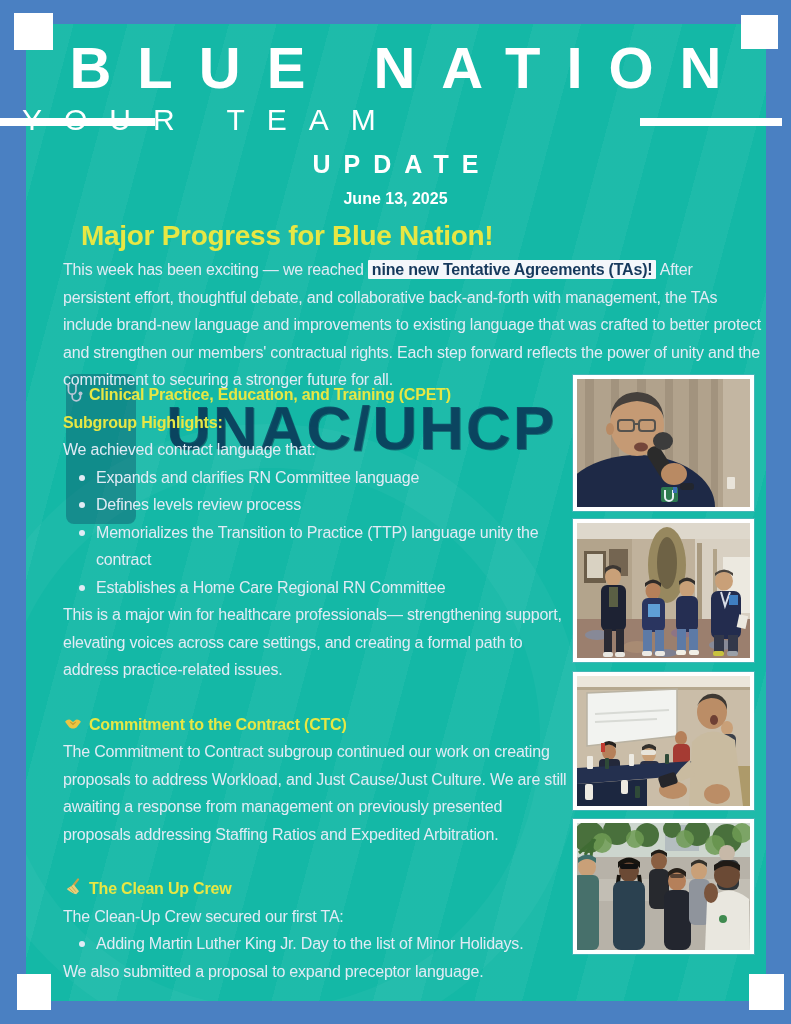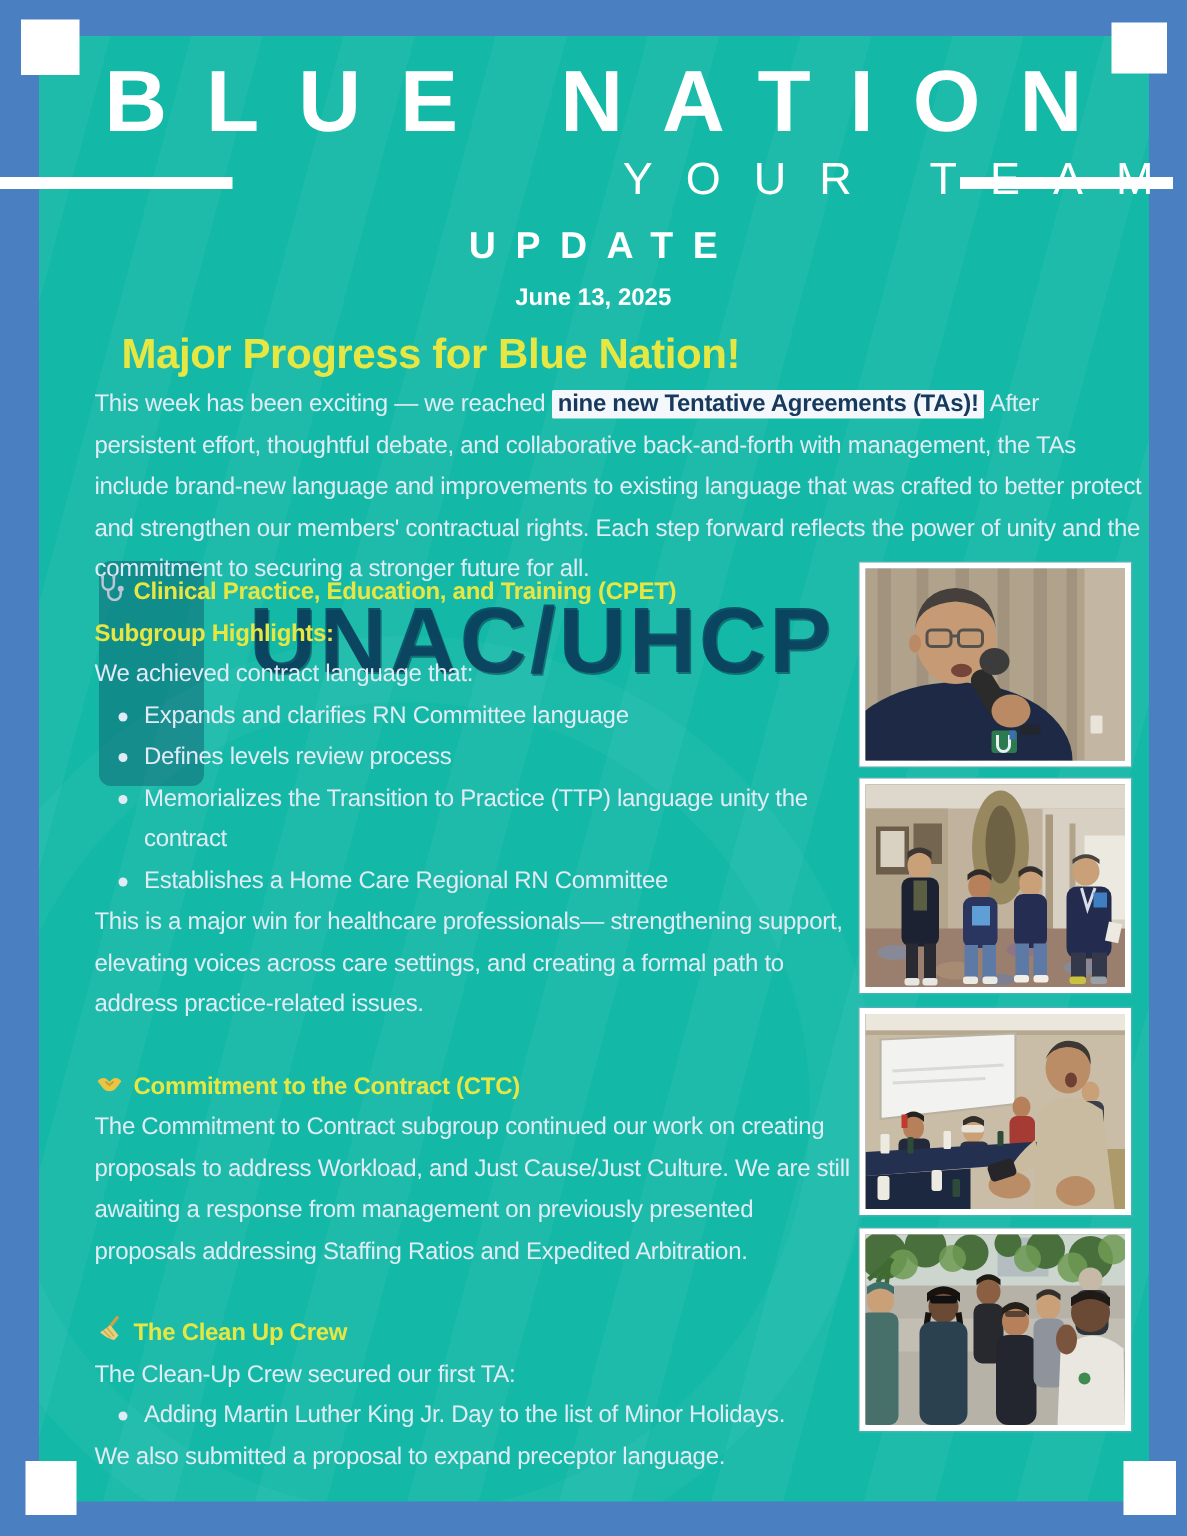--- a/index.html
+++ b/index.html
@@ -42,21 +42,21 @@
   .hline{position:absolute;top:118px;height:8px;background:#ffffff;}
   .hline.left{left:0;width:155px;}
   .hline.right{left:640px;width:142px;}
   
   .title{
     position:absolute;left:0;top:34px;width:791px;text-align:center;
     color:#ffffff;font-size:58px;font-weight:700;
     letter-spacing:26px;padding-left:26px;box-sizing:border-box;
   }
   .subtitle{
-    position:absolute;left:0;top:103px;width:791px;text-align:right;
+    position:absolute;left:0;top:103px;width:791px;text-align:left;
     color:#ffffff;font-size:30px;font-weight:400;
     letter-spacing:22px;padding-left:22px;box-sizing:border-box;
   }
   .kicker{
     position:absolute;left:0;top:150px;width:791px;text-align:center;
     color:#ffffff;font-size:25px;font-weight:700;
     letter-spacing:13px;padding-left:13px;box-sizing:border-box;
   }
   .date{
     position:absolute;left:0;top:190px;width:791px;text-align:center;

